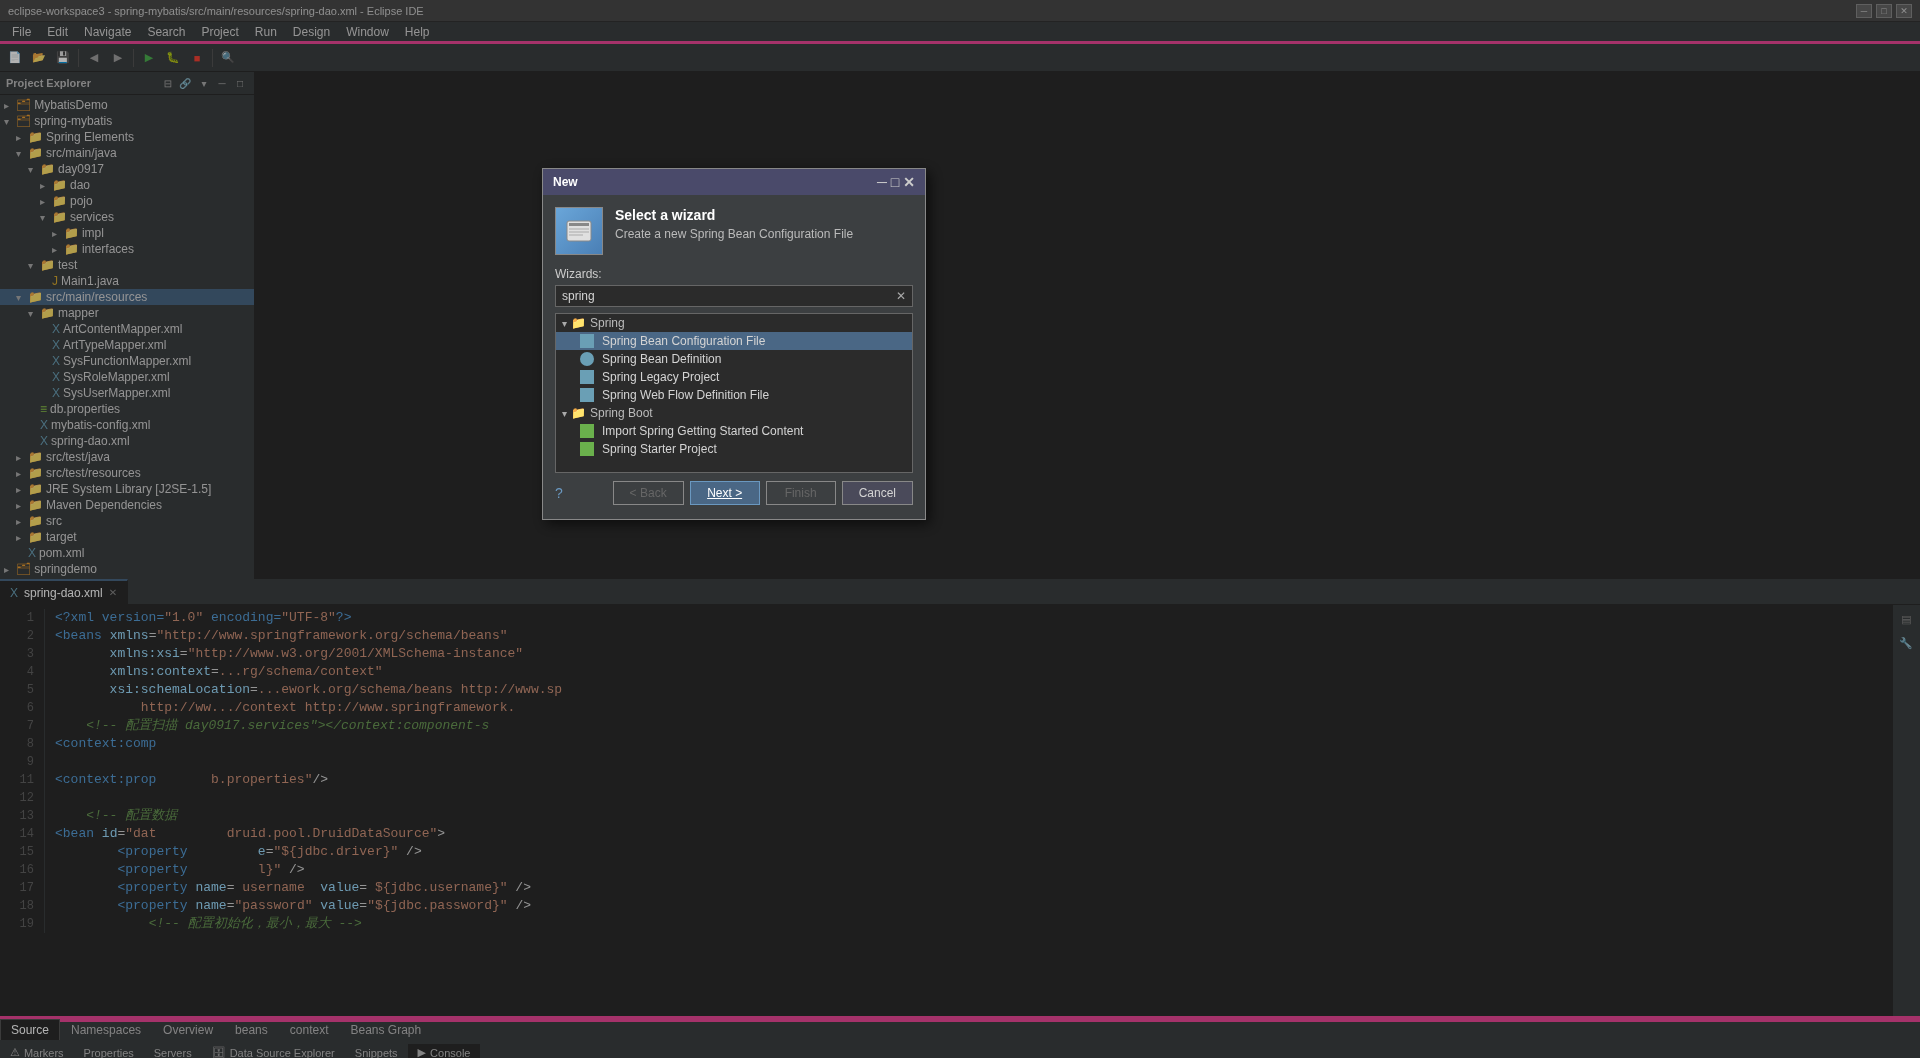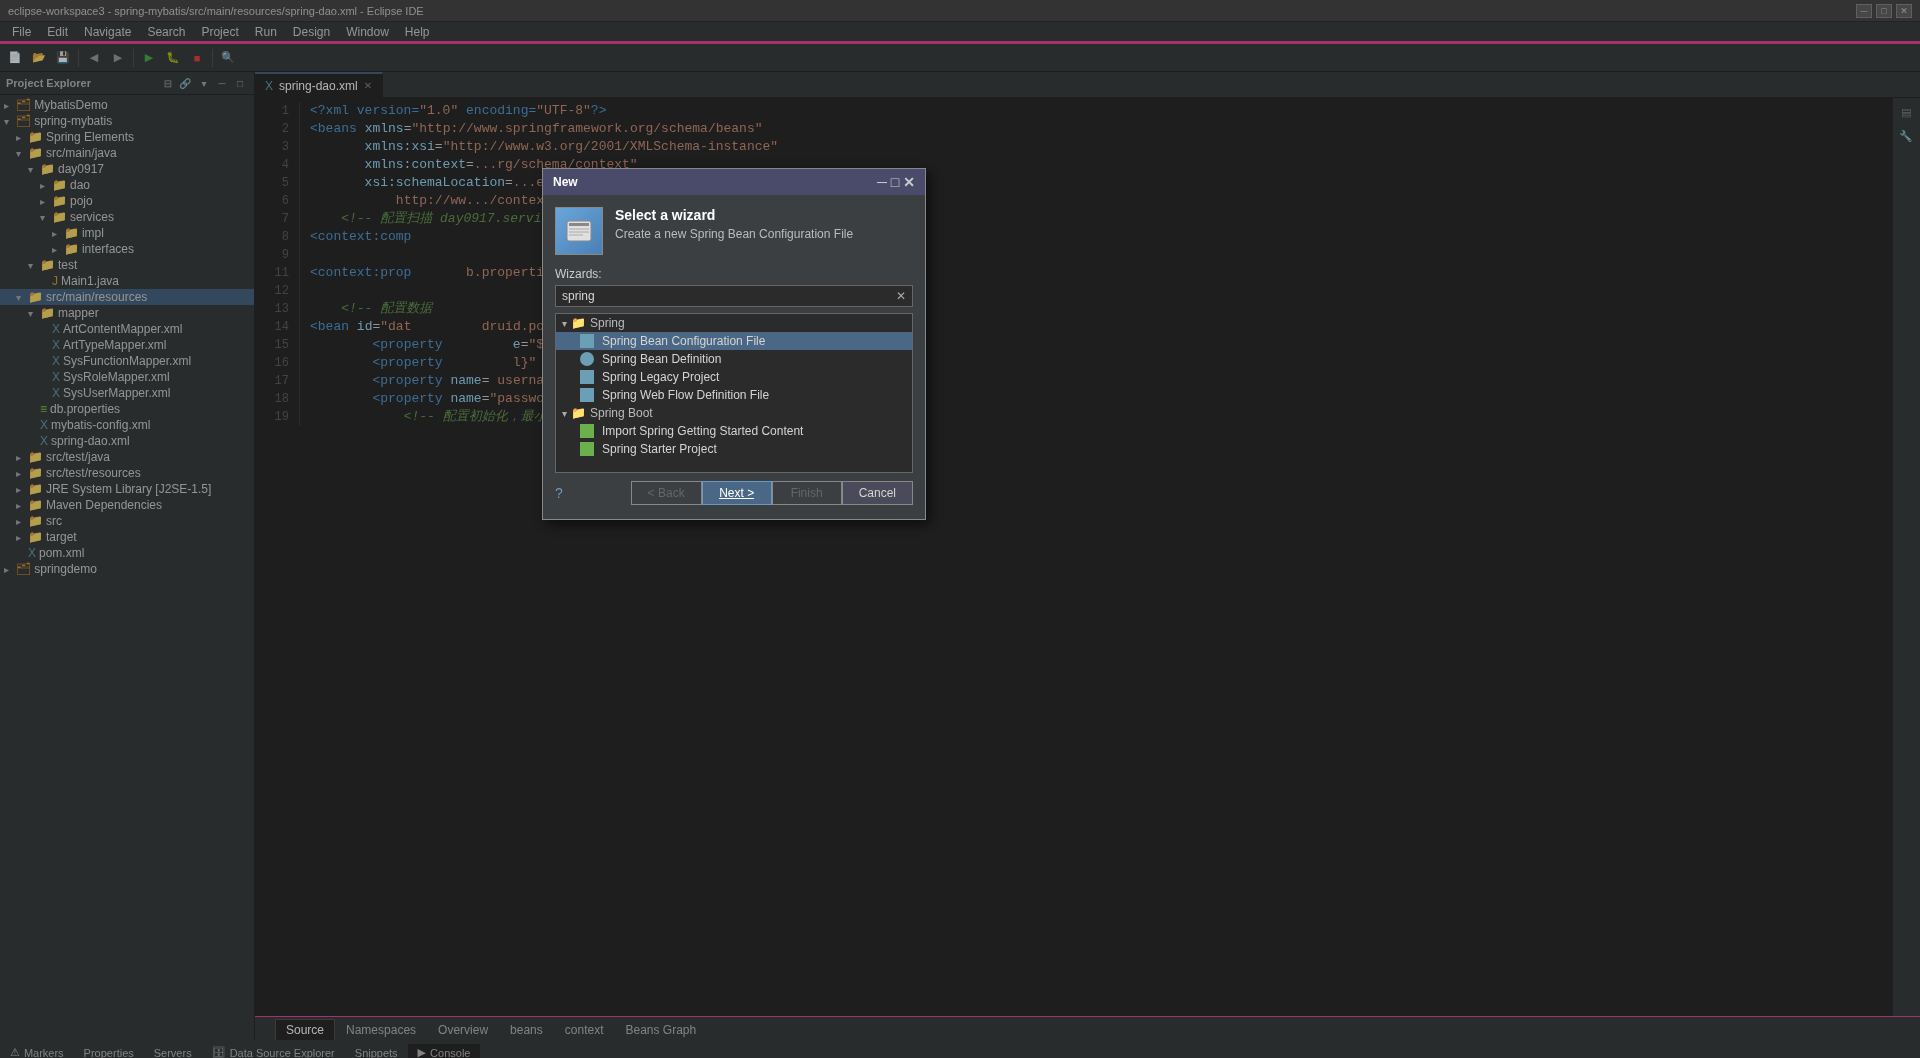--- a/index.html
+++ b/index.html
@@ -14,21 +14,21 @@
     
     .menu-bar { background: #3c3f41; height: 22px; display: flex; align-items: center; padding: 0 4px; border-bottom: 3px solid #ec4899; }
     .menu-item { padding: 2px 8px; font-size: 12px; color: #d4d4d4; cursor: pointer; height: 22px; display: flex; align-items: center; }
 
     
     .toolbar { background: #3c3f41; height: 28px; display: flex; align-items: center; padding: 0 4px; border-bottom: 1px solid #2b2b2b; gap: 2px; }
     .toolbar-btn { width: 22px; height: 22px; background: transparent; border: 1px solid transparent; cursor: pointer; display: flex; align-items: center; justify-content: center; color: #a0a0a0; font-size: 11px; }
     .toolbar-sep { width: 1px; height: 18px; background: #555; margin: 0 2px; }
 
     
-    .main-layout { display: flex; height: calc(1058px - 22px - 22px - 28px - 18px); }
+    .main-layout { display: flex; height: calc(1058px - 22px - 22px - 28px - 18px); flex-direction: column; }
 
     
     .left-panel { width: 255px; background: #3c3f41; border-right: 1px solid #2b2b2b; display: flex; flex-direction: column; flex-shrink: 0; }
     .panel-header { background: #3c3f41; border-bottom: 1px solid #2b2b2b; padding: 3px 6px; display: flex; align-items: center; justify-content: space-between; }
     .panel-title { font-size: 11px; color: #bbb; font-weight: bold; }
     .panel-icons { display: flex; gap: 2px; }
     .panel-icon-btn { width: 16px; height: 16px; background: transparent; border: none; cursor: pointer; color: #aaa; display: flex; align-items: center; justify-content: center; font-size: 10px; }
 
     .tree-view { flex: 1; overflow-y: auto; overflow-x: hidden; padding: 2px 0; }
     .tree-item { display: flex; align-items: center; padding: 1px 4px; cursor: pointer; white-space: nowrap; font-size: 12px; }
@@ -49,21 +49,21 @@
     .code-line { display: flex; min-height: 18px; line-height: 18px; }
     .line-num { width: 45px; text-align: right; padding-right: 10px; color: #606060; font-size: 12px; border-right: 1px solid #3c3f41; user-select: none; flex-shrink: 0; }
     .line-content { padding-left: 10px; color: #d4d4d4; white-space: pre; }
     .xml-tag { color: #569cd6; }
     .xml-attr { color: #9cdcfe; }
     .xml-value { color: #ce9178; }
     .xml-comment { color: #6a9955; font-style: italic; }
     .xml-pi { color: #569cd6; }
 
     
-    .bottom-tabs { background: #3c3f41; border-top: 1px solid #ec4899; height: 24px; display: flex; align-items: flex-end; padding-left: 20px; }
+    .bottom-tabs { background: #3c3f41; border-top: 6px solid #ec4899; height: 24px; display: flex; align-items: flex-end; }
     .btm-tab { padding: 3px 10px; font-size: 12px; color: #bbb; cursor: pointer; border: 1px solid transparent; border-bottom: none; }
     .btm-tab.active { background: #2b2b2b; color: #fff; border-color: #555; }
 
     
     .right-panel { width: 28px; background: #3c3f41; border-left: 1px solid #2b2b2b; display: flex; flex-direction: column; align-items: center; padding-top: 4px; gap: 4px; }
     .right-icon { width: 20px; height: 20px; color: #888; display: flex; align-items: center; justify-content: center; font-size: 11px; cursor: pointer; }
 
     
     .bottom-panel { height: 120px; background: #2b2b2b; border-top: 2px solid #3c3f41; display: flex; flex-direction: column; }
     .bottom-panel-tabs { background: #3c3f41; height: 22px; display: flex; align-items: center; border-bottom: 1px solid #2b2b2b; }
@@ -90,21 +90,21 @@
     .search-input { flex: 1; background: transparent; border: none; outline: none; color: #d4d4d4; padding: 3px 6px; font-size: 12px; }
     .search-clear { padding: 2px 6px; color: #aaa; cursor: pointer; font-size: 12px; }
     .tree-list { background: #2b2b2b; border: 1px solid #666; height: 160px; overflow-y: auto; font-size: 12px; }
     .tree-list-item { padding: 2px 6px; display: flex; align-items: center; gap: 4px; cursor: pointer; }
     .tree-list-item.selected { background: #4a6785; }
     .tree-list-group { padding: 2px 6px; display: flex; align-items: center; gap: 4px; color: #bbb; }
     .tl-toggle { color: #aaa; font-size: 10px; }
     .tl-folder { color: #dcb67a; }
 
     .dialog-footer { display: flex; align-items: center; justify-content: space-between; padding: 8px 0 2px; }
-    .dialog-btns { display: flex; }
+    .dialog-btns { display: flex; gap: 6px; }
     .dialog-btn { padding: 4px 16px; font-size: 12px; background: #4a4a5a; border: 1px solid #888; color: #d4d4d4; cursor: pointer; min-width: 70px; }
     .dialog-btn.primary { background: #4a6785; border-color: #6a98c0; color: #fff; text-decoration: underline; }
     .dialog-btn:disabled { color: #666; cursor: default; background: #3c3f41; }
     .help-icon { color: #6a98c0; cursor: pointer; font-size: 14px; }
 
     .indent0 { width: 0px; }
     .indent1 { width: 12px; }
     .indent2 { width: 24px; }
     .indent3 { width: 36px; }
     .indent4 { width: 48px; }

